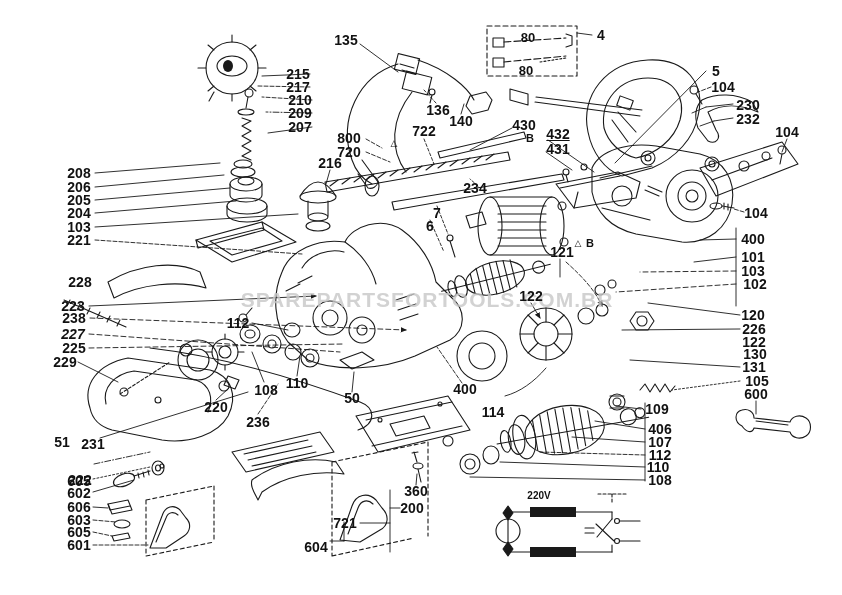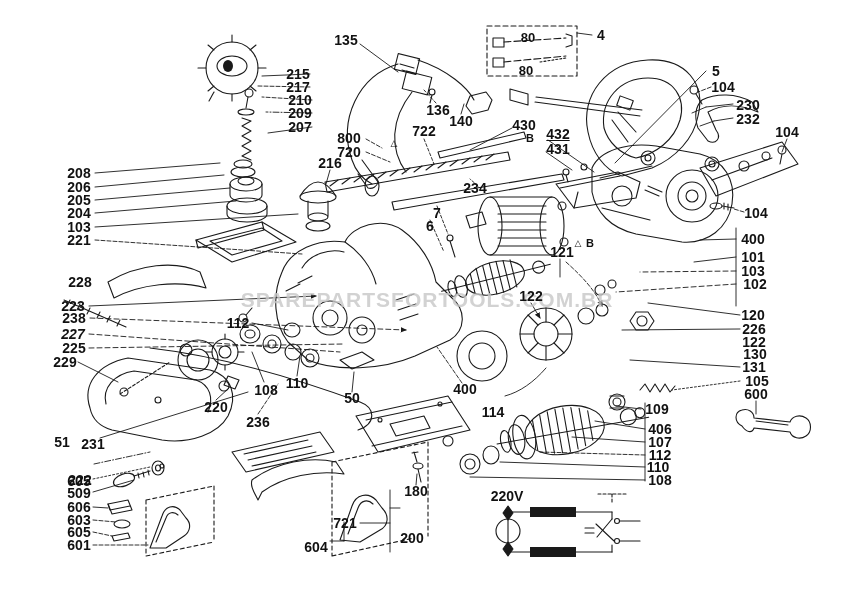--- a/index.html
+++ b/index.html
@@ -3,21 +3,21 @@
 <meta charset="utf-8">
 <style>
   html,body{margin:0;padding:0;background:#fff;}
   .stage{position:relative;width:842px;height:595px;background:#ffffff;overflow:hidden;
          font-family:"Liberation Sans",sans-serif;}
   svg{position:absolute;left:0;top:0;}
   .lbl{position:absolute;transform:translate(-50%,-50%);color:#111;font-weight:bold;
        white-space:nowrap;line-height:1;user-select:none;}
   .lbl-part{font-size:14px;letter-spacing:0px;}
   .lbl-wire{font-size:13px;}
-  .lbl-volt{font-size:14px;}
+  .lbl-volt{font-size:10px;margin-left:32px;}
   .lbl-marker{font-size:11px;}
   .lbl-tri{font-size:9px;font-weight:normal;}
   .watermark{position:absolute;transform:translate(-50%,-50%);color:#c8c8c8;opacity:.8;
              font-weight:bold;font-size:21px;letter-spacing:1px;white-space:nowrap;
              font-family:"Liberation Sans",sans-serif;}
 </style>
 </head>
 <body>
 
 <div class="stage">
@@ -466,27 +466,27 @@
       <div class="lbl lbl-part" style="left: 238px; top: 323px;">112</div>
       <div class="lbl lbl-part" style="left: 266px; top: 390px;">108</div>
       <div class="lbl lbl-part" style="left: 297px; top: 383px;">110</div>
       <div class="lbl lbl-part" style="left: 216px; top: 407px;">220</div>
       <div class="lbl lbl-part" style="left: 258px; top: 422px;">236</div>
       <div class="lbl lbl-part" style="left: 352px; top: 398px;">50</div>
       <div class="lbl lbl-part" style="left: 465px; top: 389px;">400</div>
       <div class="lbl lbl-part" style="left: 493px; top: 412px;">114</div>
       <div class="lbl lbl-part" style="left: 80px; top: 480px;">222</div>
       <div class="lbl lbl-part" style="left: 79px; top: 481px;">605</div>
-      <div class="lbl lbl-part" style="left: 79px; top: 493px;">509</div>
+      <div class="lbl lbl-part" style="left: 79px; top: 493px;">602</div>
       <div class="lbl lbl-part" style="left: 79px; top: 507px;">606</div>
       <div class="lbl lbl-part" style="left: 79px; top: 520px;">603</div>
       <div class="lbl lbl-part" style="left: 79px; top: 532px;">605</div>
       <div class="lbl lbl-part" style="left: 79px; top: 545px;">601</div>
-      <div class="lbl lbl-part" style="left: 416px; top: 491px;">180</div>
-      <div class="lbl lbl-part" style="left: 412px; top: 508px; margin-top: 30px;">200</div>
+      <div class="lbl lbl-part" style="left: 416px; top: 491px;">360</div>
+      <div class="lbl lbl-part" style="left: 412px; top: 508px;">200</div>
       <div class="lbl lbl-part" style="left: 345px; top: 523px;">721</div>
       <div class="lbl lbl-part" style="left: 316px; top: 547px;">604</div>
       <div class="lbl lbl-volt" style="left: 507px; top: 496px;">220V</div>
       <div class="lbl lbl-wire" style="left: 528px; top: 37px;">80</div>
       <div class="lbl lbl-wire" style="left: 526px; top: 70px;">80</div>
       <div class="lbl lbl-marker" style="left: 530px; top: 138px;">B</div>
       <div class="lbl lbl-marker" style="left: 590px; top: 243px;">B</div>
       <div class="lbl lbl-tri" style="left: 394px; top: 143px;">△</div>
       <div class="lbl lbl-tri" style="left: 578px; top: 243px;">△</div>
     </div>

